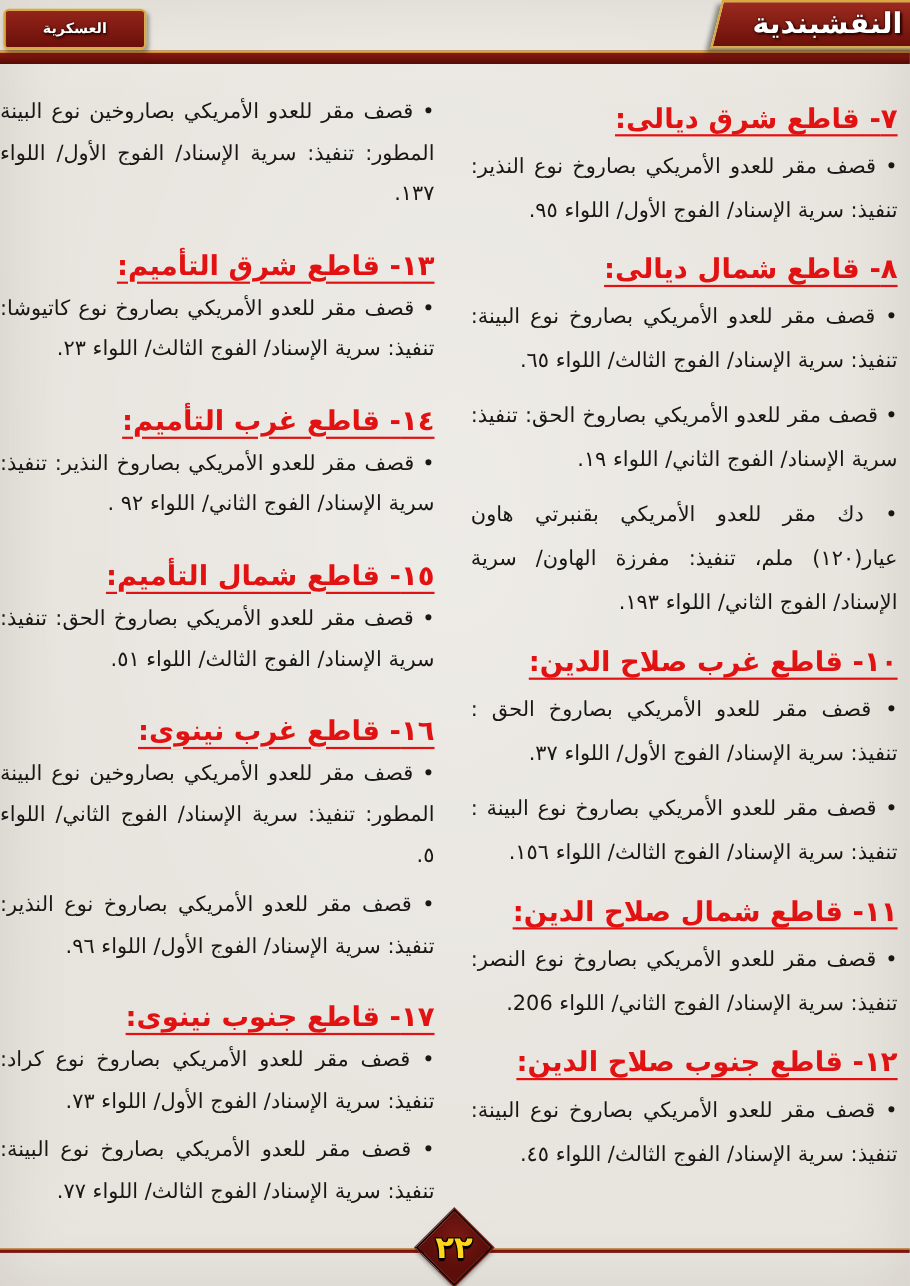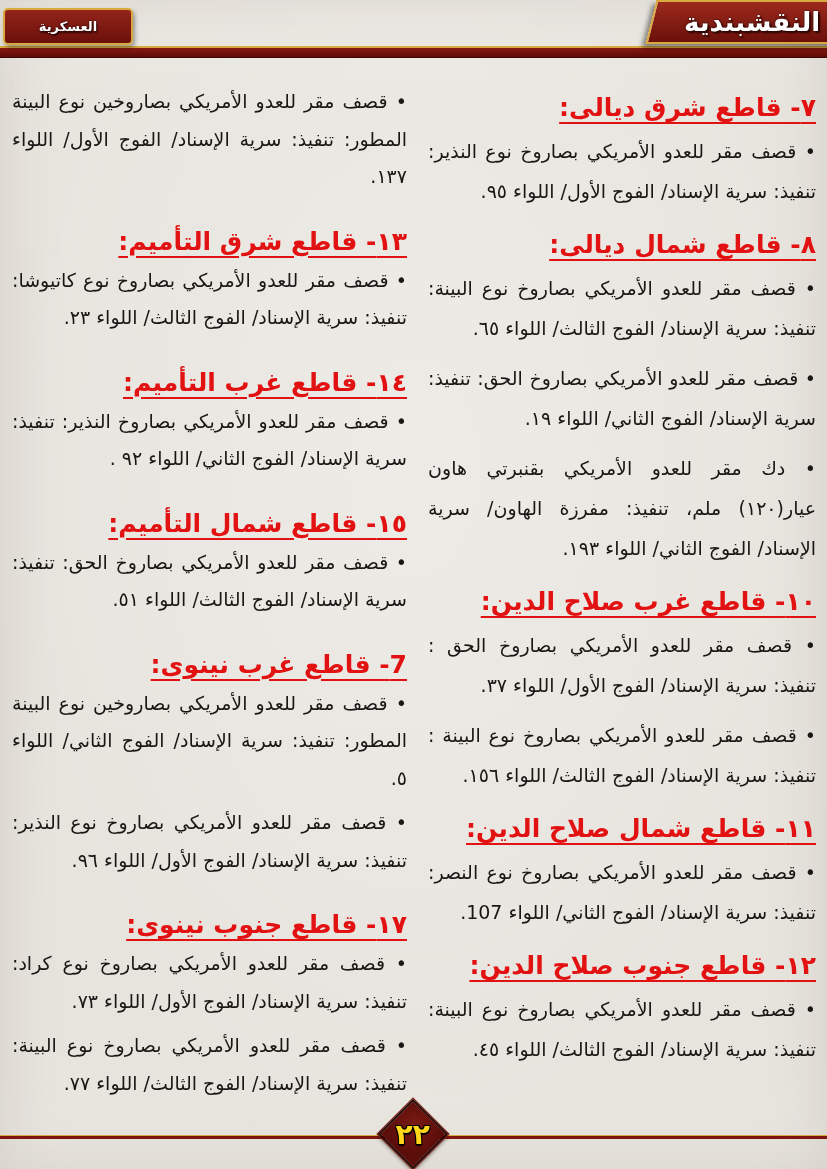--- a/index.html
+++ b/index.html
@@ -51,21 +51,21 @@
   }
   .banner-left .banner-text {
     color:#fff; font-weight:bold; font-size:13px;
     text-shadow:1px 2px 2px #2a0502, 0 0 2px #000;
     white-space:nowrap;
   }
 
   
   .col { position:absolute; direction:rtl; color:#161412; }
   .col-right { top:74px; right:11px;  width:388px; }
-  .col-left  { top:76px; left:12px;   width:395px; }
+  .col-left  { top:76px; left:0;   width:395px; }
 
   .section-heading {
     color:#e31212; font-weight:bold; font-size:25px; line-height:27px;
     text-align:right;
     text-decoration:underline; text-decoration-thickness:2px; text-underline-offset:6px;
   }
   .col-right .section-heading { margin:20px 0 9px; }
   .col-left  .section-heading { margin:32px 0 6px; }
 
   .bullet {
@@ -122,21 +122,21 @@
       <p class="bullet">• قصف مقر للعدو الأمريكي بصاروخ الحق: تنفيذ: سرية الإسناد/ الفوج الثاني/ اللواء ١٩.</p>
       <p class="bullet">• دك مقر للعدو الأمريكي بقنبرتي هاون عيار(١٢٠) ملم، تنفيذ: مفرزة الهاون/ سرية الإسناد/ الفوج الثاني/ اللواء ١٩٣.</p>
     </div>
     <div class="section">
       <h3 class="section-heading">١٠- قاطع غرب صلاح الدين:</h3>
       <p class="bullet">• قصف مقر للعدو الأمريكي بصاروخ الحق : تنفيذ: سرية الإسناد/ الفوج الأول/ اللواء ٣٧.</p>
       <p class="bullet">• قصف مقر للعدو الأمريكي بصاروخ نوع البينة : تنفيذ: سرية الإسناد/ الفوج الثالث/ اللواء ١٥٦.</p>
     </div>
     <div class="section">
       <h3 class="section-heading">١١- قاطع شمال صلاح الدين:</h3>
-      <p class="bullet">• قصف مقر للعدو الأمريكي بصاروخ نوع النصر: تنفيذ: سرية الإسناد/ الفوج الثاني/ اللواء 107.</p>
+      <p class="bullet">• قصف مقر للعدو الأمريكي بصاروخ نوع النصر: تنفيذ: سرية الإسناد/ الفوج الثاني/ اللواء 206.</p>
     </div>
     <div class="section">
       <h3 class="section-heading">١٢- قاطع جنوب صلاح الدين:</h3>
       <p class="bullet">• قصف مقر للعدو الأمريكي بصاروخ نوع البينة: تنفيذ: سرية الإسناد/ الفوج الثالث/ اللواء ٤٥.</p>
     </div>
   </div>
 
   <div class="col col-left">
     <p class="bullet">• قصف مقر للعدو الأمريكي بصاروخين نوع البينة المطور: تنفيذ: سرية الإسناد/ الفوج الأول/ اللواء ١٣٧.</p>
     <div class="section">
@@ -145,21 +145,21 @@
     </div>
     <div class="section">
       <h3 class="section-heading">١٤- قاطع غرب التأميم:</h3>
       <p class="bullet">• قصف مقر للعدو الأمريكي بصاروخ النذير: تنفيذ: سرية الإسناد/ الفوج الثاني/ اللواء ٩٢ .</p>
     </div>
     <div class="section">
       <h3 class="section-heading">١٥- قاطع شمال التأميم:</h3>
       <p class="bullet">• قصف مقر للعدو الأمريكي بصاروخ الحق: تنفيذ: سرية الإسناد/ الفوج الثالث/ اللواء ٥١.</p>
     </div>
     <div class="section">
-      <h3 class="section-heading">7- قاطع غرب نينوى:</h3>
+      <h3 class="section-heading">١٦- قاطع غرب نينوى:</h3>
       <p class="bullet">• قصف مقر للعدو الأمريكي بصاروخين نوع البينة المطور: تنفيذ: سرية الإسناد/ الفوج الثاني/ اللواء ٥.</p>
       <p class="bullet">• قصف مقر للعدو الأمريكي بصاروخ نوع النذير: تنفيذ: سرية الإسناد/ الفوج الأول/ اللواء ٩٦.</p>
     </div>
     <div class="section">
       <h3 class="section-heading">١٧- قاطع جنوب نينوى:</h3>
       <p class="bullet">• قصف مقر للعدو الأمريكي بصاروخ نوع كراد: تنفيذ: سرية الإسناد/ الفوج الأول/ اللواء ٧٣.</p>
       <p class="bullet">• قصف مقر للعدو الأمريكي بصاروخ نوع البينة: تنفيذ: سرية الإسناد/ الفوج الثالث/ اللواء ٧٧.</p>
     </div>
   </div>
 

